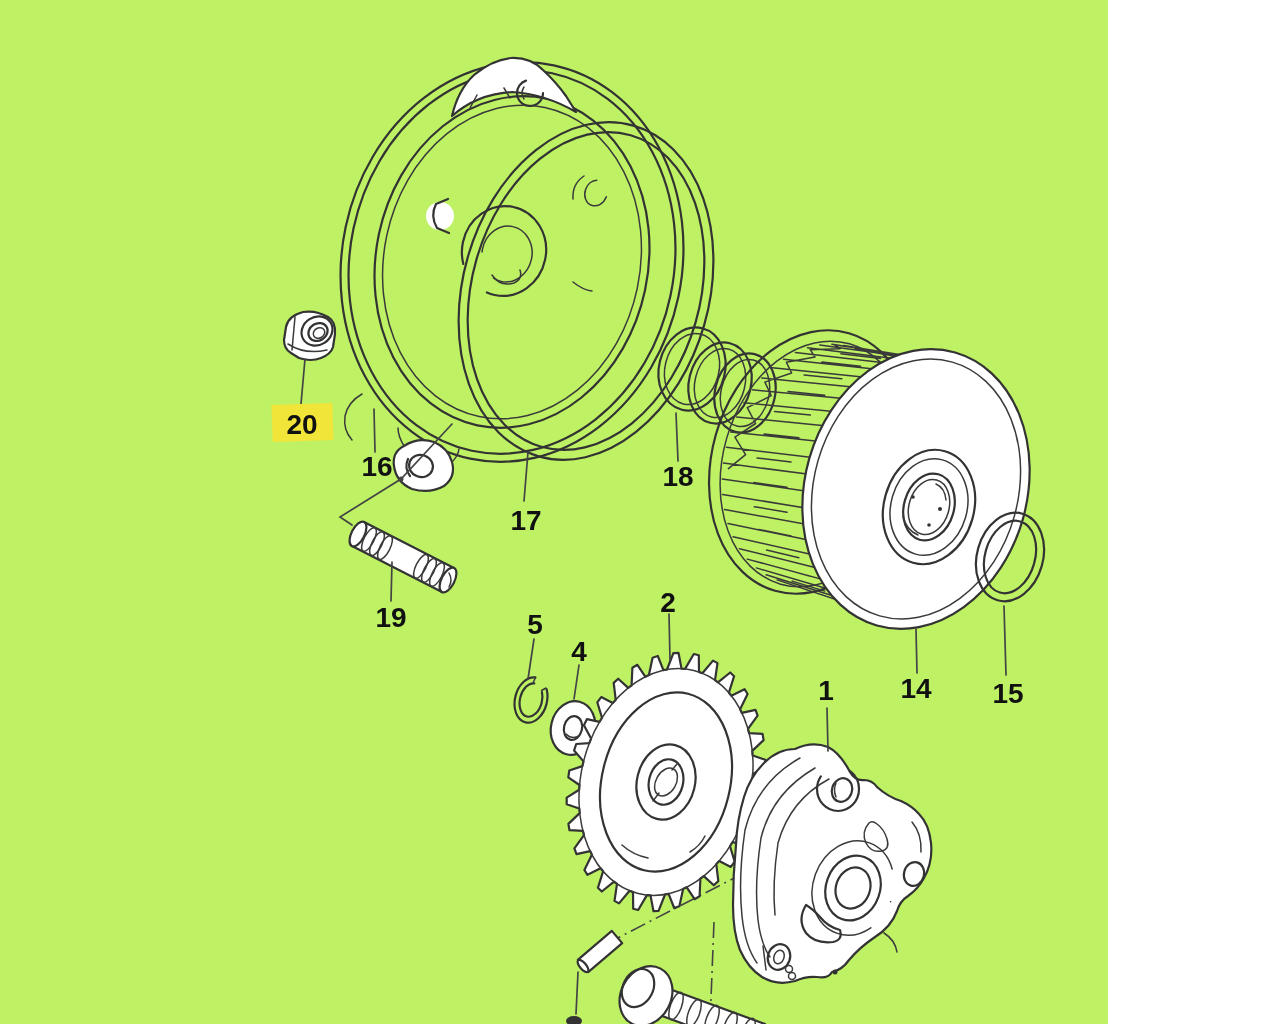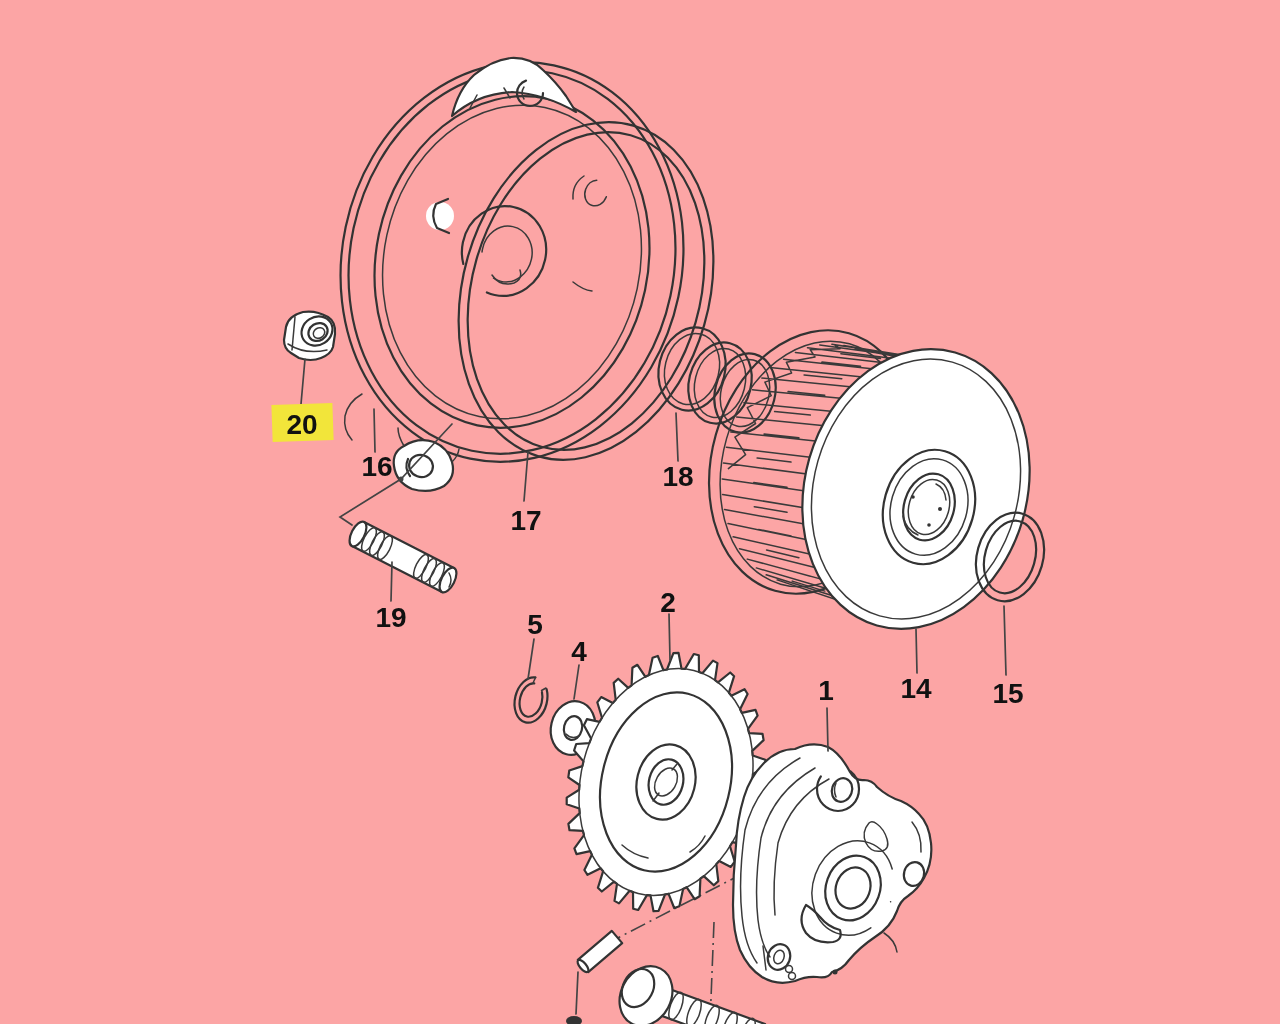--- a/index.html
+++ b/index.html
@@ -1,16 +1,16 @@
 <!DOCTYPE html>
 <html><head>
 <meta charset="utf-8">
 <style>
   html,body{margin:0;padding:0;background:#fff;}
-  .stage{position:relative;width:1280px;height:1024px;background:#fca5a5;overflow:hidden;}
+  .stage{position:relative;width:1108px;height:1024px;background:#bef264;overflow:hidden;}
   svg{display:block;}
   .ln{fill:none;stroke:#333;stroke-width:2.2;stroke-linecap:round;stroke-linejoin:round;}
   .lnf{fill:#fff;stroke:#333;stroke-width:2.2;stroke-linecap:round;stroke-linejoin:round;}
   .thin{fill:none;stroke:#3a3a3a;stroke-width:1.5;stroke-linecap:round;stroke-linejoin:round;}
   .leader{fill:none;stroke:#444;stroke-width:1.7;stroke-linecap:round;}
   .dashdot{fill:none;stroke:#444;stroke-width:1.6;stroke-dasharray:16 5 2 5;}
   .plabel{font-family:"Liberation Sans",sans-serif;font-weight:700;font-size:28px;fill:#111;text-anchor:middle;}
 </style>
 </head>
 <body>

